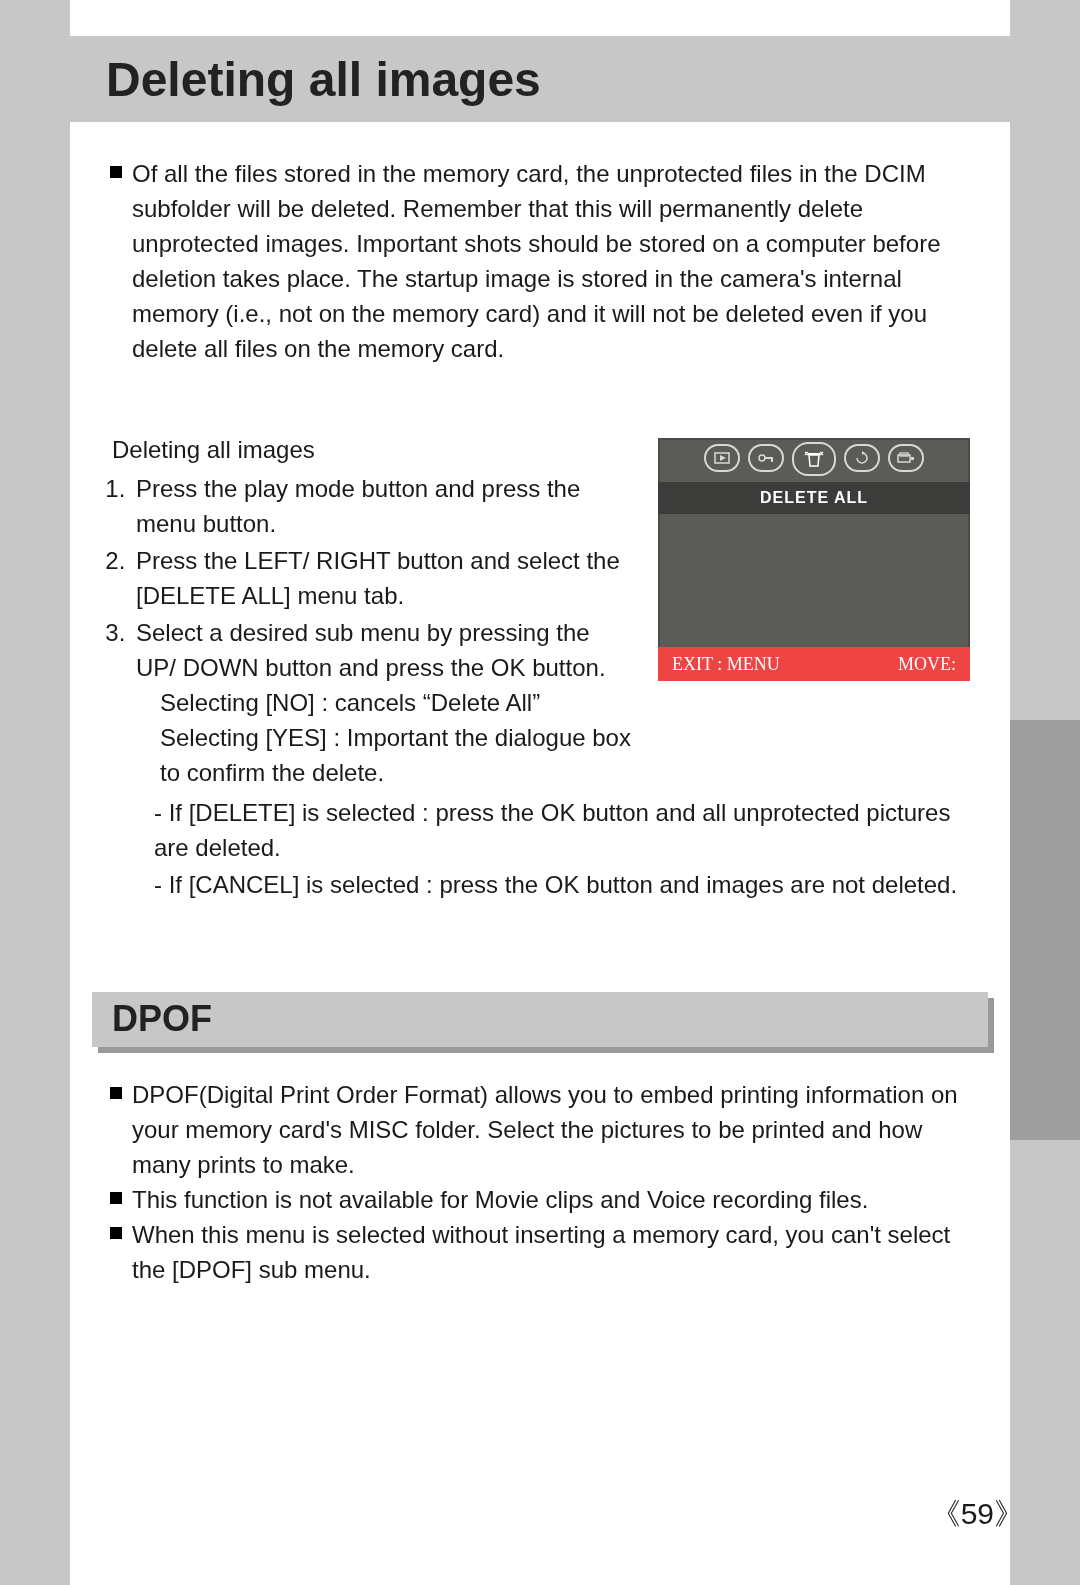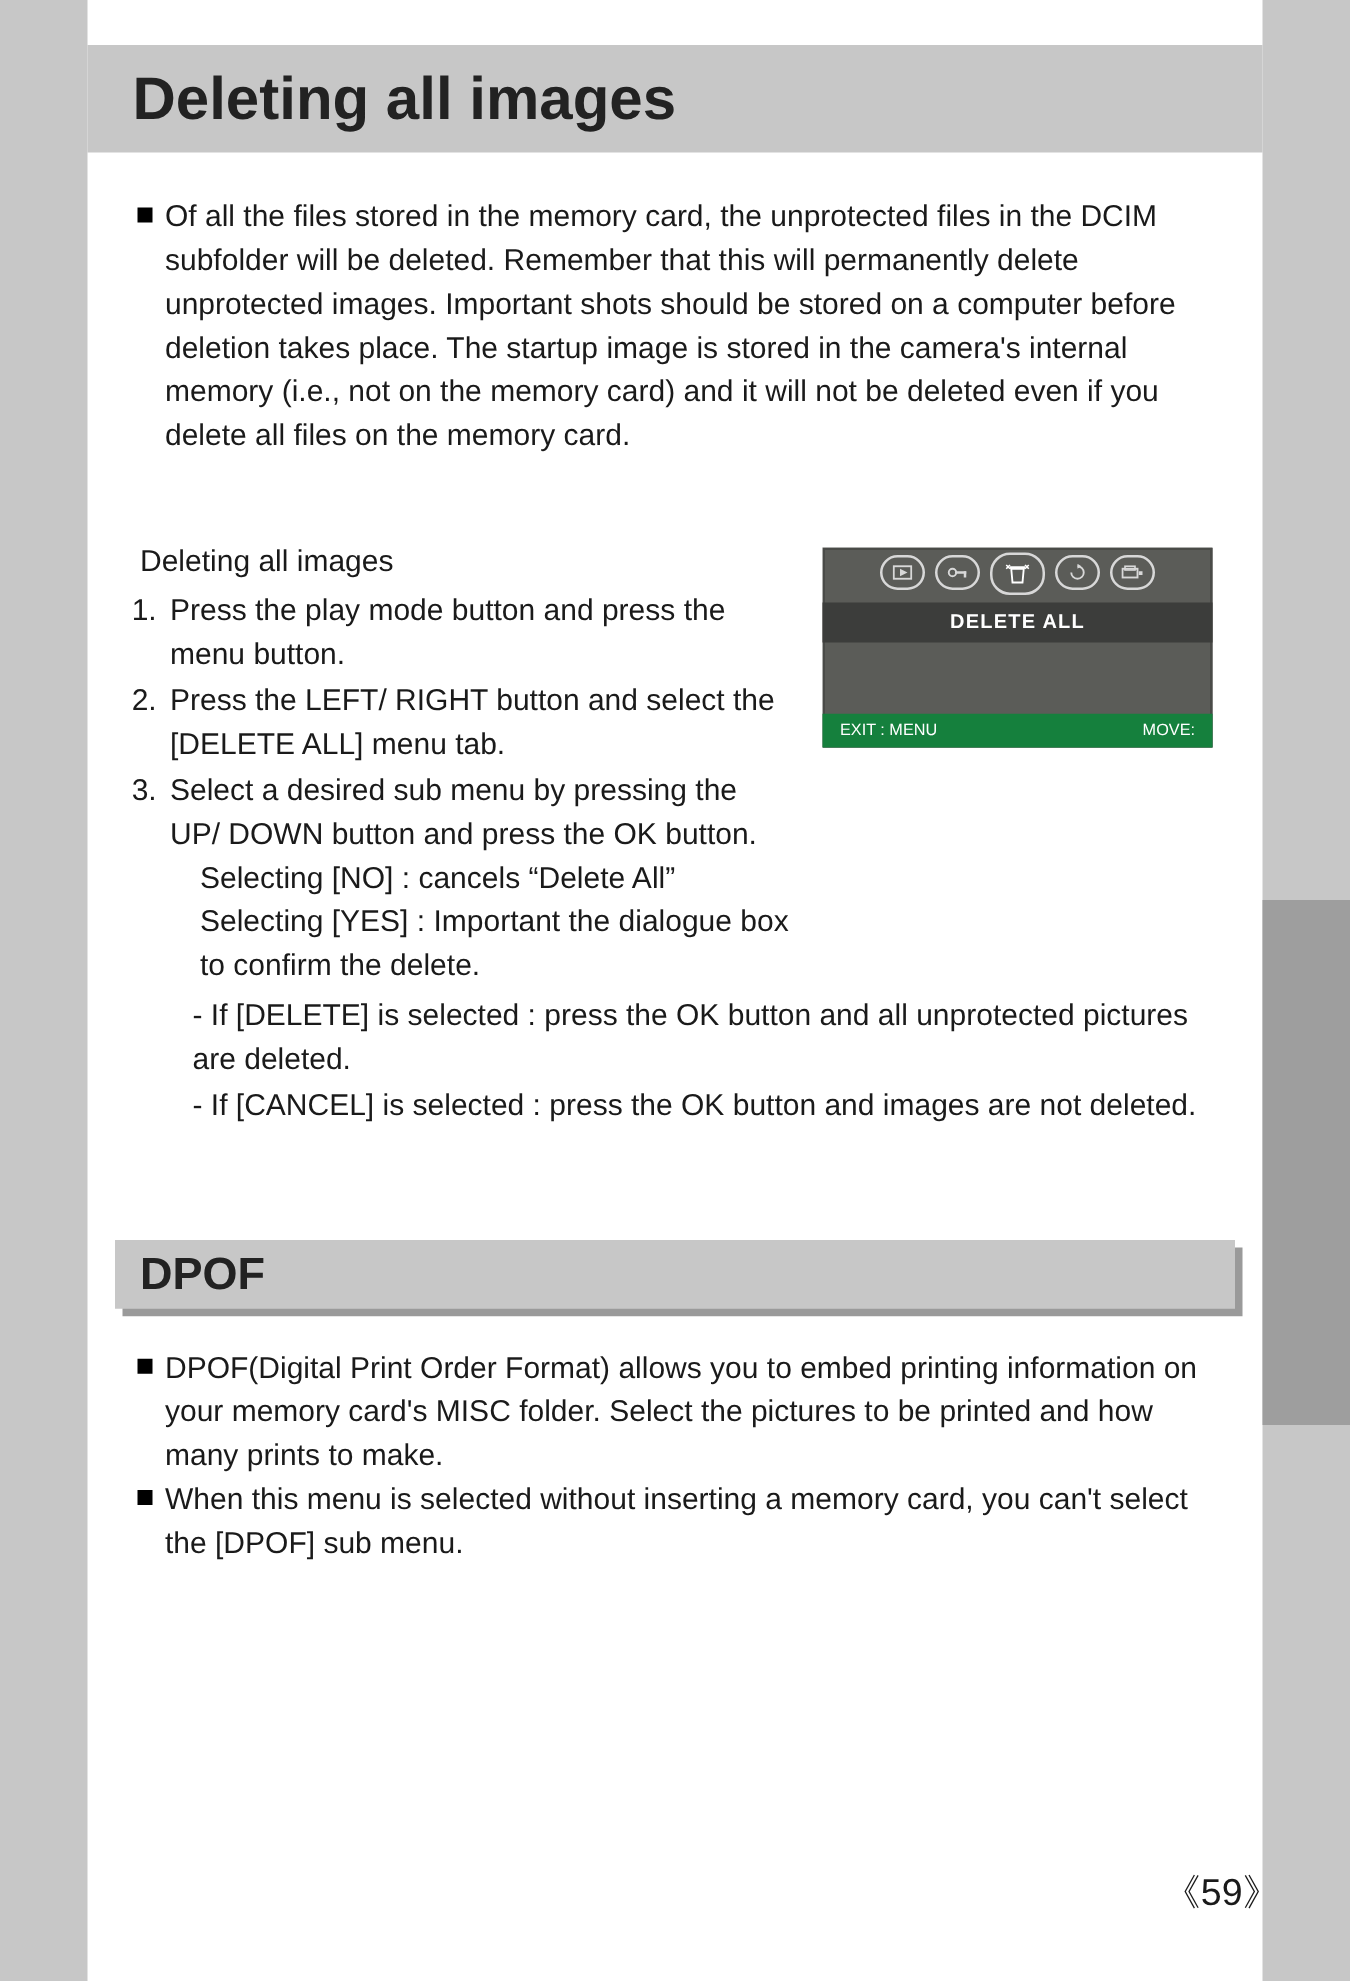--- a/index.html
+++ b/index.html
@@ -31,32 +31,32 @@
   .steps-wrap{display:flex;align-items:flex-start;gap:24px;}
   .steps-left{flex:1;}
   .steps-title{margin:0 0 4px 2px;}
   ol.steps{list-style:decimal;margin:0 0 0 22px;padding:0;}
   ol.steps li{margin:0 0 2px 0;padding-left:4px;}
   .sel-line{margin-left:24px;}
   .after-steps{margin:2px 0 0 44px;}
 
   
   .lcd{
-    width:312px;height:160px;background:#5b5c58;
+    width:312px;height:243px;background:#5b5c58;
     box-shadow:inset 0 0 0 2px #4a4b48;
     position:relative;font-family:Arial,sans-serif;flex:0 0 312px;
     margin-top:6px;
   }
   .lcd-icons{display:flex;justify-content:center;gap:8px;padding:6px 0 4px;}
   .lcd-ic{width:32px;height:24px;border:2px solid #d8d8d8;border-radius:16px;display:flex;align-items:center;justify-content:center;}
   .lcd-ic.big{width:40px;height:30px;transform:translateY(-2px);}
   .lcd-ic svg{display:block;}
   .lcd-header{background:#3c3d3b;color:#fff;text-align:center;font-weight:bold;font-size:16px;letter-spacing:1px;padding:4px 0;}
   .lcd-options{padding:6px 16px 0 16px;color:#d0d1cf;font-size:15px;line-height:1.5;}
-  .lcd-footer{position:absolute;left:0;right:0;bottom:0;background:#15803d;color:#fff;font-size:13px;display:flex;justify-content:space-between;padding:4px 14px;}
+  .lcd-footer{position:absolute;left:0;right:0;bottom:0;background:#ef4444;color:#fff;font-size:18px;display:flex;justify-content:space-between;padding:4px 14px;font-family:Liberation Serif, serif;}
 
   .section-bar{
     margin:90px 22px 0 22px;height:55px;background:#c7c7c7;
     display:flex;align-items:center;padding-left:20px;
     box-shadow:6px 6px 0 #9a9a9a;
   }
   .section-bar h2{margin:0;font-size:36px;font-weight:bold;color:#222;}
 
   .page-num{position:absolute;right:56px;bottom:50px;font-size:30px;}
   .page-num .br{font-family:"Times New Roman",serif;}
@@ -143,20 +143,21 @@
     <div class="after-steps">- If [CANCEL] is selected : press the OK button and images are not deleted.</div>
   </div>
 
   <div class="section-bar">
     <h2>DPOF</h2>
   </div>
 
   <div class="body-text" style="margin-top:30px;">
     <ul class="sq">
       <li>DPOF(Digital Print Order Format) allows you to embed printing information on your memory card's MISC folder. Select the pictures to be printed and how many prints to make.</li>
+      <li>This function is not available for Movie clips and Voice recording files.</li>
       <li>When this menu is selected without inserting a memory card, you can't select the [DPOF] sub menu.</li>
     </ul>
   </div>
 
 </div>
 
 <div class="page-num">
   <span class="br">《</span><span>59</span><span class="br">》</span>
 </div>
 

